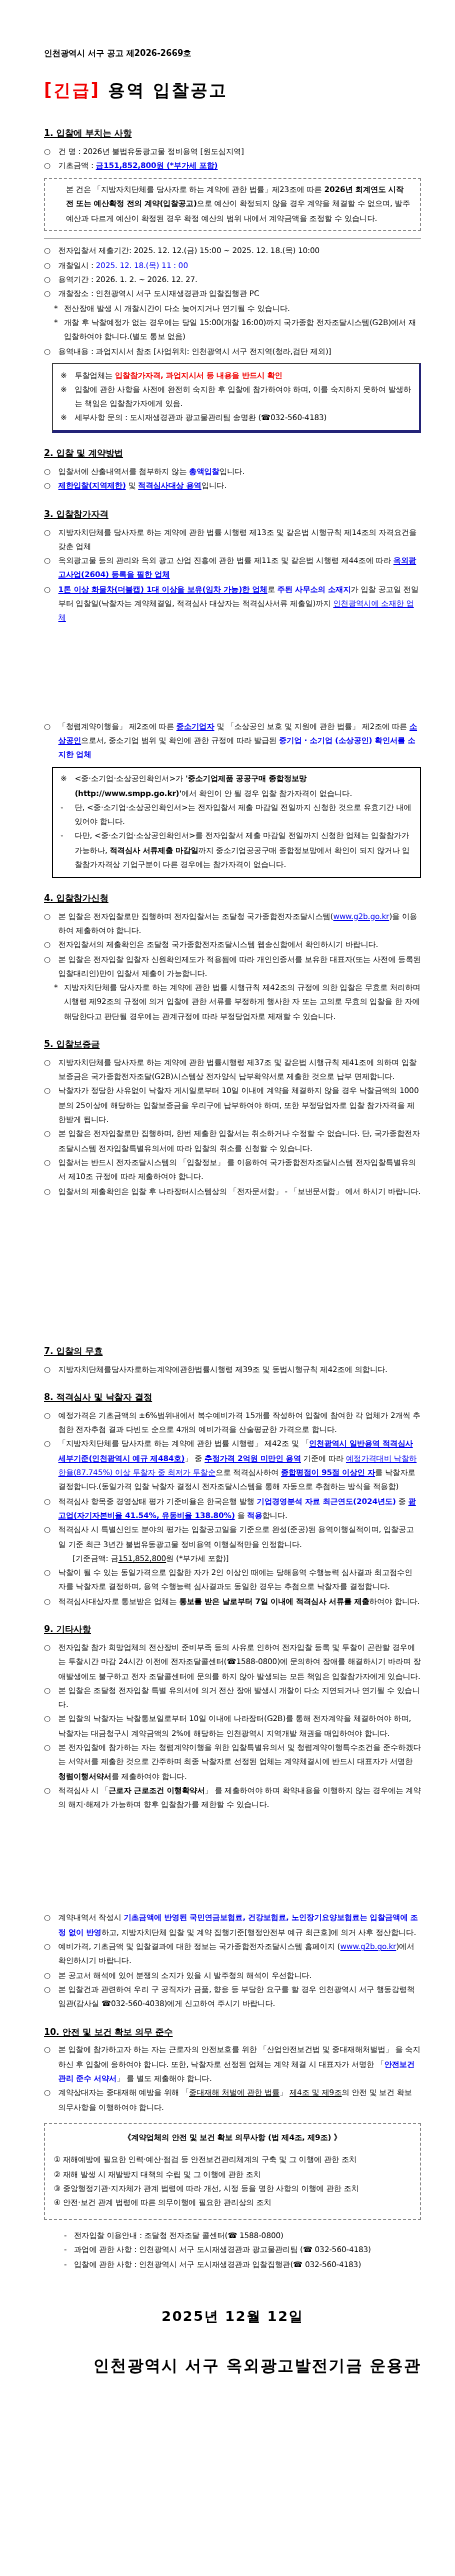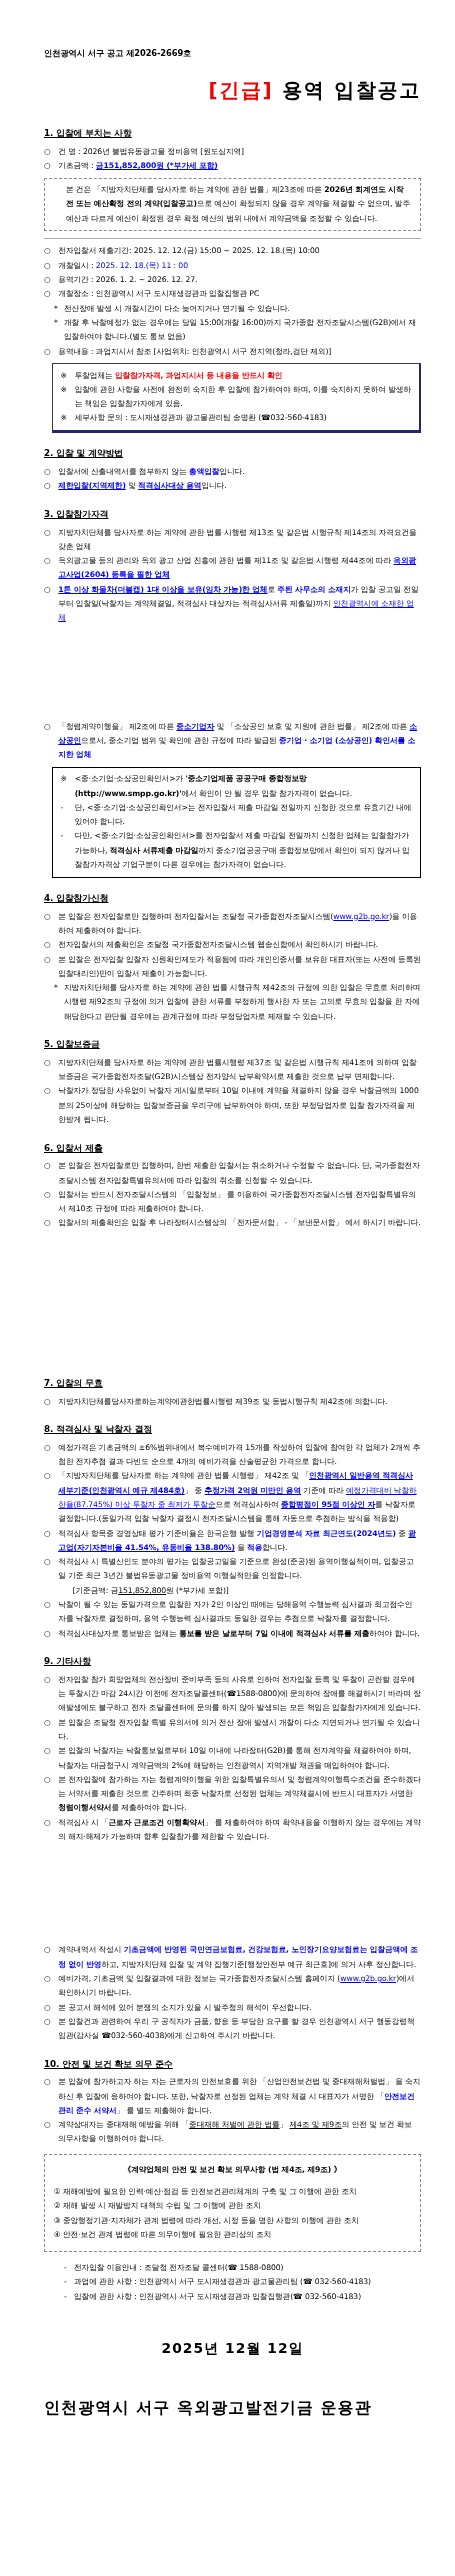--- a/index.html
+++ b/index.html
@@ -5,21 +5,21 @@
   html,body{margin:0;padding:0;background:#ffffff;}
   body{
     width:455px;
     color:#000;
     font-family:"DejaVu Sans","Liberation Sans",sans-serif;
     font-size:7.7px;
     letter-spacing:-0.1px;
   }
   #doc{padding:47px 34px 20px 44px;}
   .doc-no{font-weight:bold;font-size:8.3px;margin-bottom:20px;line-height:12px;}
-  .doc-title{text-align:right;font-size:20px;font-weight:bold;letter-spacing:1.7px;margin:0 0 25px 0;line-height:22px;}
+  .doc-title{text-align:left;font-size:17px;font-weight:bold;letter-spacing:1.7px;margin:0 0 25px 0;line-height:22px;}
   .sec-h{font-weight:bold;font-size:8.8px;margin:13.2px 0 4.4px 0;line-height:14.3px;text-decoration:underline;}
   .line{display:flex;line-height:14.3px;}
   .line .marker{flex:none;width:14.3px;}
   .line .content{flex:1;}
   .ind-s{padding-left:10px;}
   .ind-s .marker{width:10px;}
   .ind-d{padding-left:20px;}
   .ind-d .marker{width:10px;}
   .ind-c{padding-left:14.3px;}
   .gap{width:100%;}
@@ -29,22 +29,22 @@
   .box .bline .marker{flex:none;width:14.3px;}
   .box .bline .content{flex:1;}
   .box-dashed{border:0.6px dashed #8a8a8a;}
   .box-notice{border:1.1px solid #3c3c3c;border-right:2.2px solid #232378;border-bottom:3.3px solid #232378;margin-left:7.7px;padding:4.4px 7.7px;}
   .box-plain{border:1.1px solid #000;margin-left:7.7px;padding:4.4px 7.7px;}
   .box-oblig{border:0.6px dashed #888;padding:7.7px 8.8px 8.8px;margin:7.7px 0 8.8px;}
   .oblig-title{text-align:center;font-weight:bold;margin-bottom:7.7px;}
   .pay-table{border-collapse:collapse;margin:5.5px 0 6.6px 13.2px;width:calc(100% - 17.6px);}
   .pay-table th,.pay-table td{border:0.8px solid #000;text-align:center;padding:5px 3.3px;font-size:7.7px;line-height:11px;}
   .pay-table th{font-weight:bold;}
-  .center-date{text-align:center;font-size:13.8px;font-weight:bold;letter-spacing:1.1px;margin:36px 0 40px 0;}
-  .center-sig{text-align:left;font-size:16px;font-weight:bold;letter-spacing:1.1px;margin:0 0 16.5px 0;}
+  .center-date{text-align:center;font-size:13.8px;font-weight:bold;letter-spacing:1.1px;margin:36px 0 30px 0;}
+  .center-sig{text-align:right;font-size:16px;font-weight:bold;letter-spacing:1.1px;margin:0 0 16.5px 0;}
   
   .s-n{}
   .s-b{font-weight:bold;}
   .s-u{text-decoration:underline;}
   .s-bu{font-weight:normal;text-decoration:underline;}
   .s-r{color:#f00000;font-weight:bold;}
   .s-bl{color:#0000f0;}
   .s-blb{color:#0000f0;font-weight:bold;}
   .s-blu{color:#0000f0;text-decoration:underline;}
   .s-blbu{color:#0000f0;font-weight:bold;text-decoration:underline;}
@@ -173,21 +173,20 @@
     </div>
     <div class="sec-h"><span class="s-n">5. 입찰보증금</span></div>
     <div class="line">
       <span class="marker">○</span>
       <span class="content"><span class="s-n">지방자치단체를 당사자로 하는 계약에 관한 법률시행령 제37조 및 같은법 시행규칙 제41조에 의하며 입찰보증금은 국가종합전자조달(G2B)시스템상 전자양식 납부확약서로 제출한 것으로 납부 면제합니다.</span></span>
     </div>
     <div class="line">
       <span class="marker">○</span>
       <span class="content"><span class="s-n">낙찰자가 정당한 사유없이 낙찰자 게시일로부터 10일 이내에 계약을 체결하지 않을 경우 낙찰금액의 1000분의 25이상에 해당하는 입찰보증금을 우리구에 납부하여야 하며, 또한 부정당업자로 입찰 참가자격을 제한받게 됩니다.</span></span>
     </div>
-    <div class="sec-h"><span class="s-n">6. 입찰서 제출</span></div>
     <div class="line">
       <span class="marker">○</span>
       <span class="content"><span class="s-n">본 입찰은 전자입찰로만 집행하며, 한번 제출한 입찰서는 취소하거나 수정할 수 없습니다. 단, 국가종합전자조달시스템 전자입찰특별유의서에 따라 입찰의 취소를 신청할 수 있습니다.</span></span>
     </div>
     <div class="line">
       <span class="marker">○</span>
       <span class="content"><span class="s-n">입찰서는 반드시 전자조달시스템의 「입찰정보」 를 이용하여 국가종합전자조달시스템 전자입찰특별유의서 제10조 규정에 따라 제출하여야 합니다.</span></span>
     </div>
     <div class="line">
       <span class="marker">○</span>

